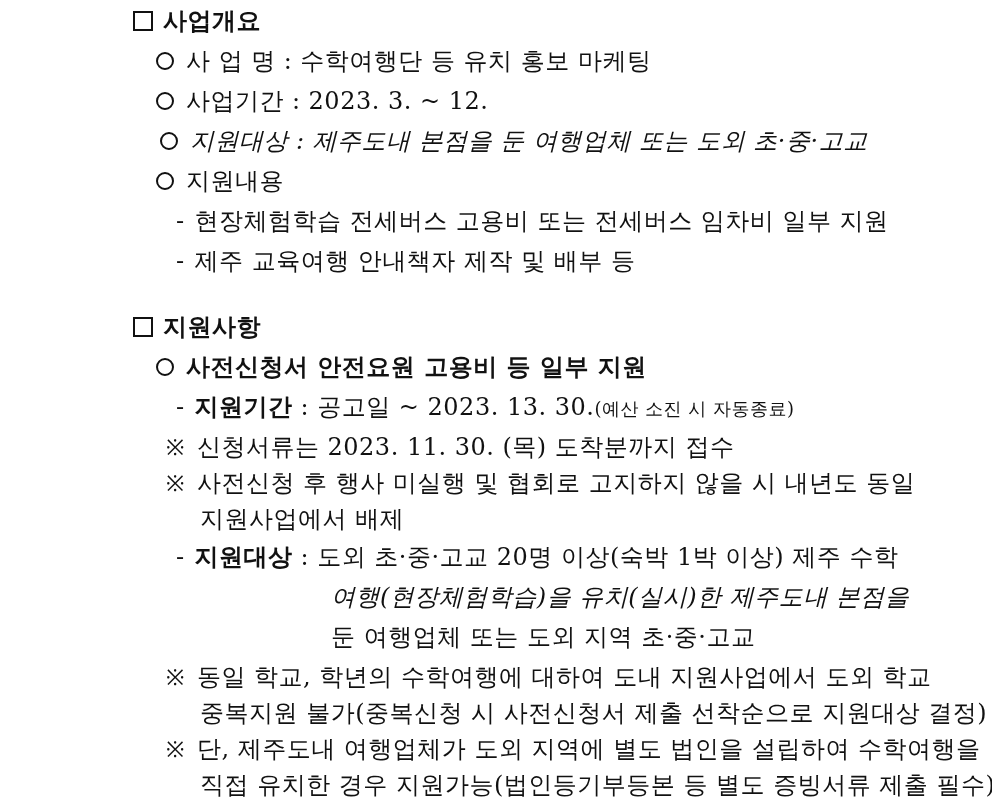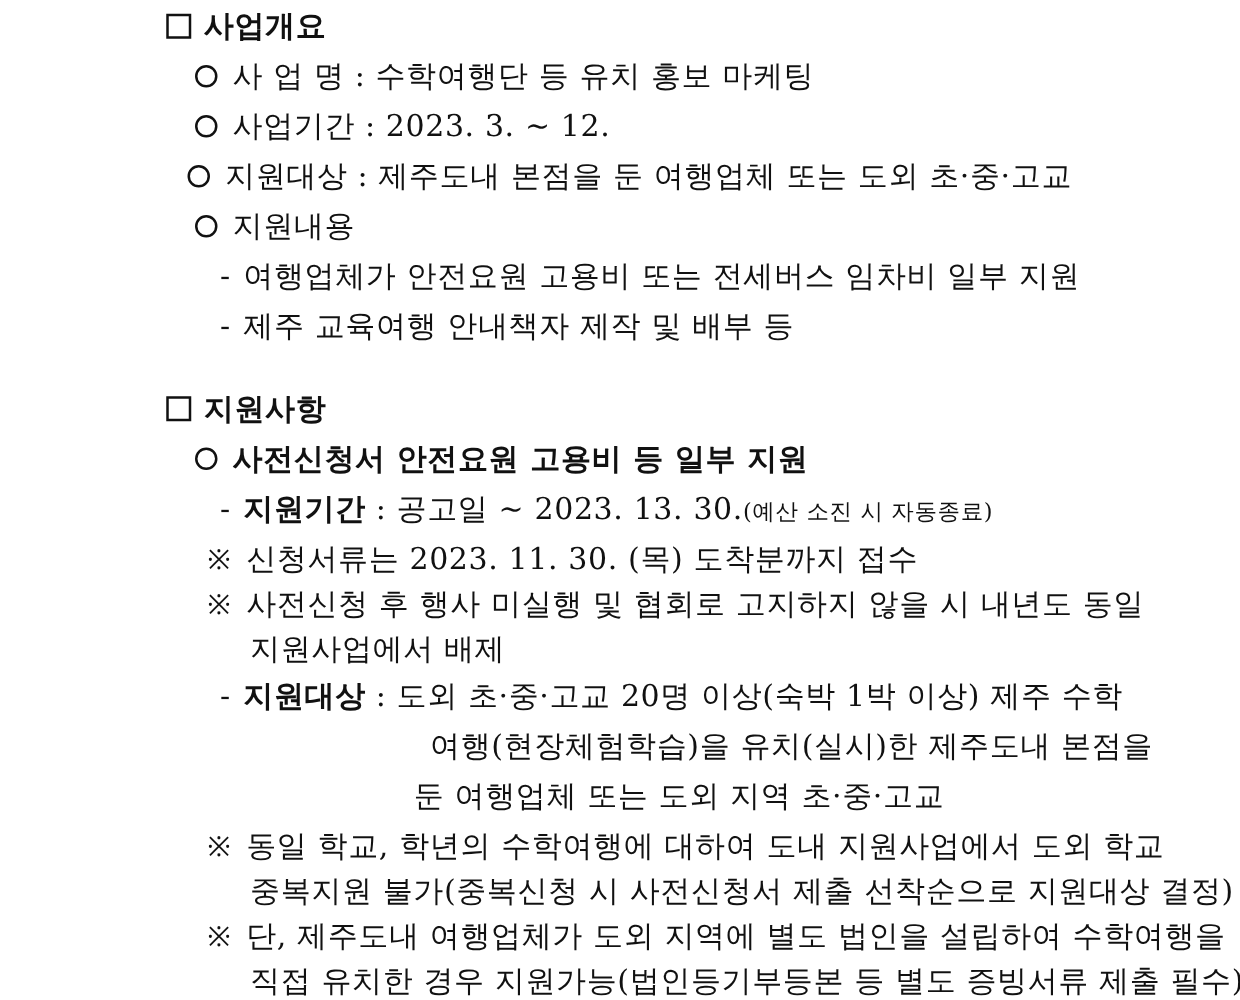--- a/index.html
+++ b/index.html
@@ -34,28 +34,28 @@
 <div class="line bold" style="left:97px; top:6px;">
   <span class="box"></span><span>사업개요</span>
 </div>
 
 <div class="line" style="left:120px; top:46px;">
   <span class="circle"></span><span>사 업 명</span><span class="sep">:</span><span>수학여행단 등 유치 홍보 마케팅</span>
 </div>
 <div class="line" style="left:120px; top:86px;">
   <span class="circle"></span><span>사업기간</span><span class="sep">:</span><span>2023. 3. ~ 12.</span>
 </div>
-<div class="line" style="left:114px; top:126px;">
+<div class="line" style="left:124px; top:126px;font-style:italic;">
   <span class="circle"></span><span>지원대상</span><span class="sep">:</span><span>제주도내 본점을 둔 여행업체 또는 도외 초·중·고교</span>
 </div>
 <div class="line" style="left:120px; top:166px;">
   <span class="circle"></span><span>지원내용</span>
 </div>
 <div class="line" style="left:140px; top:206px;">
-  <span class="dash">-</span><span>여행업체가 안전요원 고용비 또는 전세버스 임차비 일부 지원</span>
+  <span class="dash">-</span><span>현장체험학습 전세버스 고용비 또는 전세버스 임차비 일부 지원</span>
 </div>
 <div class="line" style="left:140px; top:246px;">
   <span class="dash">-</span><span>제주 교육여행 안내책자 제작 및 배부 등</span>
 </div>
 
 <div class="line bold" style="left:97px; top:312px;">
   <span class="box"></span><span>지원사항</span>
 </div>
 <div class="line bold" style="left:120px; top:352px;">
   <span class="circle"></span><span>사전신청서 안전요원 고용비 등 일부 지원</span>
@@ -71,21 +71,21 @@
 <div class="line" style="left:130px; top:468px;">
   <span class="ref">※</span><span>사전신청 후 행사 미실행 및 협회로 고지하지 않을 시 내년도 동일</span>
 </div>
 <div class="line" style="left:164px; top:504px;">
   <span>지원사업에서 배제</span>
 </div>
 
 <div class="line" style="left:140px; top:542px;text-align:right;">
   <span class="dash">-</span><span class="bold">지원대상</span><span class="sep">:</span><span>도외 초·중·고교 20명 이상(숙박 1박 이상) 제주 수학</span>
 </div>
-<div class="line" style="left:308px; top:582px;">
+<div class="line" style="left:295px; top:582px;font-style:italic;">
   <span>여행(현장체험학습)을 유치(실시)한 제주도내 본점을</span>
 </div>
 <div class="line" style="left:295px; top:622px;">
   <span>둔 여행업체 또는 도외 지역 초·중·고교</span>
 </div>
 
 <div class="line" style="left:130px; top:662px;">
   <span class="ref">※</span><span>동일 학교, 학년의 수학여행에 대하여 도내 지원사업에서 도외 학교</span>
 </div>
 <div class="line" style="left:164px; top:698px;">

